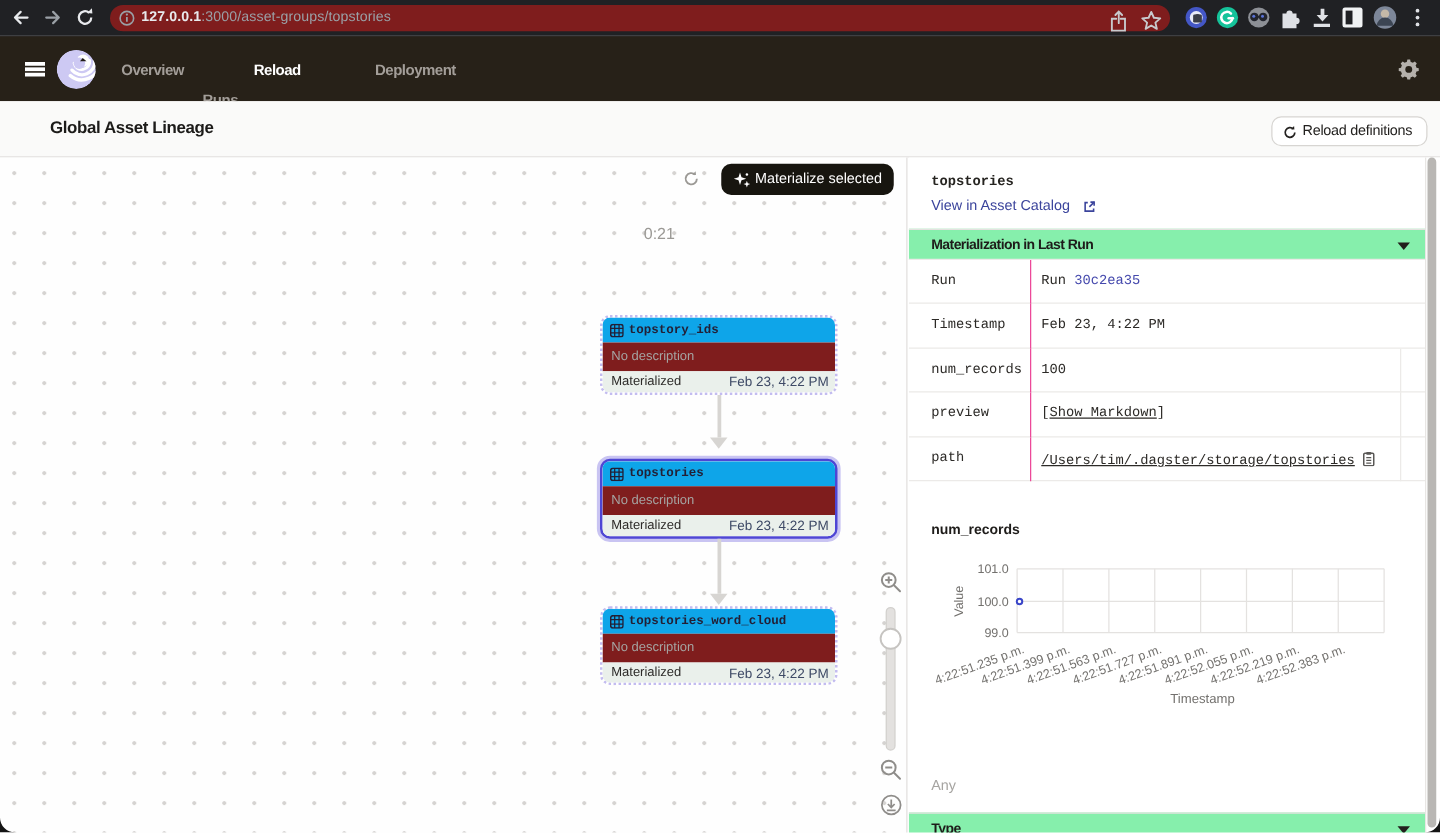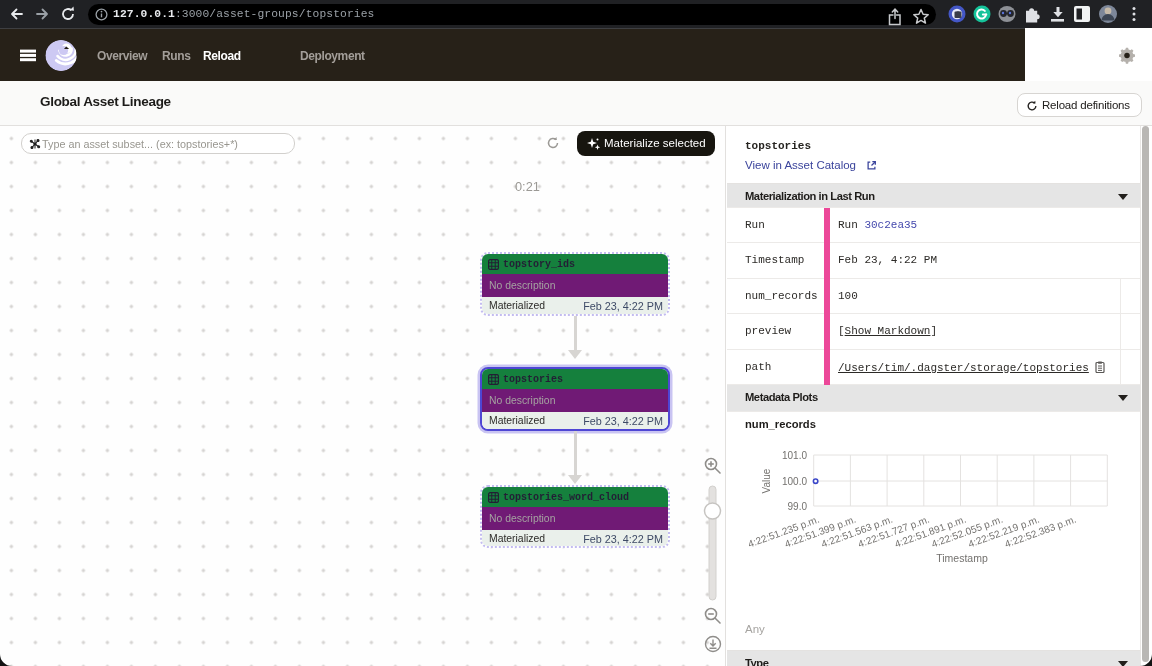--- a/index.html
+++ b/index.html
@@ -2,26 +2,26 @@
 <html><head>
 <meta charset="utf-8">
 <style>
   * { margin:0; padding:0; box-sizing:border-box; }
   html,body { width:1152px; height:666px; overflow:hidden; font-family:"Liberation Sans", sans-serif; background:#fff; }
   .abs { position:absolute; }
 
   
   #chrome { position:absolute; left:0; top:0; width:1152px; height:28px; background:#202124; }
   #chrome .navicons { position:absolute; top:0; left:0; height:28px; }
-  .omnibox { position:absolute; left:88px; top:4px; width:848px; height:21px; background:#000000; border-radius:11px;font-family:Liberation Mono, monospace; }
+  .omnibox { position:absolute; left:88px; top:4px; width:848px; height:21px; background:#7f1d1d; border-radius:11px; }
   .urltxt { position:absolute; left:25px; top:4px; font-size:11.3px; color:#e8eaed; letter-spacing:0.1px; }
   .urltxt .dim { color:#9aa0a6; }
 
   
-  #dnav { position:absolute; left:0; top:28px; width:1025px; height:53px; background:#272118; border-top:1px solid #3e3f42;}
+  #dnav { position:absolute; left:0; top:28px; width:1152px; height:53px; background:#272118; border-top:1px solid #3e3f42;}
   .dlink { position:absolute; top:20px; font-size:12px; font-weight:bold; letter-spacing:-0.4px; color:#a39e99; }
   .dlink.active { color:#ffffff; }
   #searchpill { position:absolute; left:954px; top:14px; width:142px; height:24px; background:#37322c; border-radius:12px; }
   #searchpill .stxt { position:absolute; left:27px; top:5px; font-size:12px; color:#c9c5c0; }
   #searchpill .slash { position:absolute; right:9px; top:4px; width:16px; height:16px; background:#4a443d; border-radius:3px; color:#d5d1cc; font-size:11px; text-align:center; line-height:16px; }
 
   
   #phead { position:absolute; left:0; top:81px; width:1152px; height:45px; background:#fafaf9; border-bottom:1px solid #e2e0de; }
   #phead h1 { position:absolute; left:40px; top:13px; font-size:13.5px; font-weight:bold; letter-spacing:-0.3px; color:#1c1b19; }
   #reloadbtn { position:absolute; left:1017px; top:12px; width:125px; height:24px; background:#fff; border:1px solid #d7d5d2; border-radius:8px; font-size:11.5px; letter-spacing:-0.2px; color:#23211f; }
@@ -33,43 +33,43 @@
     background-size: 24px 24px; background-position: -0.6px 0.5px; }
   #filterbox { position:absolute; left:21px; top:7px; width:274px; height:21px; background:#fff; border:1px solid #d2d0cd; border-radius:10px; }
   #filterbox .ph { position:absolute; left:20px; top:4px; font-size:10.8px; color:#98968f; }
   #timer { position:absolute; left:515px; top:9px; font-size:12.8px; color:#9b9995;margin-top:44px; }
   #matbtn { position:absolute; left:577px; top:5px; width:138px; height:25px; background:#17150f; border-radius:8px; color:#fff; font-size:11.5px; }
   #matbtn span { position:absolute; left:27px; top:6px; }
 
   
   .node { position:absolute; left:480px; width:190px; background:#fff; border:2px dotted #c3bcf0; border-radius:8px; overflow:hidden; }
   .node.sel { border:2px solid #4e46d4; box-shadow:0 0 0 2.5px #c9c4f2; }
-  .node .hd { height:20px; background:#15803d; display:flex; align-items:center; padding-left:6px; font-family:"Liberation Mono", monospace; font-weight:bold; font-size:10px; color:#231f35; }
+  .node .hd { height:20px; background:#0ea5e9; display:flex; align-items:center; padding-left:6px; font-family:"Liberation Mono", monospace; font-weight:bold; font-size:10px; color:#231f35; }
   .node .hd svg { margin-right:4px; }
-  .node .desc { height:23px; line-height:23px; padding-left:7px; font-size:10.4px; color:#a5a3a1; background:#701a75; }
+  .node .desc { height:23px; line-height:23px; padding-left:7px; font-size:10.4px; color:#a5a3a1; background:#7f1d1d; }
   .node .ft { height:17px; background:#eaf0eb; font-size:10.4px; color:#2d2b29; position:relative; }
   .node .ft .l { position:absolute; left:7px; top:3px; }
   .node .ft .r { position:absolute; right:5px; top:2.5px; color:#3e4a66; font-size:10.8px; }
 
   .edge { position:absolute; left:573.5px; width:3px; background:#d7d5d2; }
   .ah { position:absolute; left:568px; width:0; height:0; border-left:7px solid transparent; border-right:7px solid transparent; border-top:9px solid #d7d5d2; }
 
   
   #zoomctl { position:absolute; left:699px; top:330px; width:28px; }
 
   
   #panel { position:absolute; left:727px; top:126px; width:425px; height:540px; background:#fff; overflow:hidden; }
   #assetname { position:absolute; left:18px; top:14px; font-size:11px; font-weight:bold; font-family:"Liberation Mono", monospace; color:#262420; }
   #cataloglink { position:absolute; left:18px; top:33px; font-size:11.5px; color:#3b449c; }
-  .sechead { position:absolute; left:0; width:413px; height:25px; border-top:1px solid #e4e2e0; border-bottom:1px solid #eceae8; background:#e5e5e5; }
+  .sechead { position:absolute; left:0; width:413px; height:25px; border-top:1px solid #e4e2e0; border-bottom:1px solid #eceae8; background:#86efac; }
   .sechead .t { position:absolute; left:18px; top:6px; font-size:11.2px; font-weight:bold; letter-spacing:-0.45px; color:#1e1c1a; }
   .sechead .caret { position:absolute; right:12px; top:10px; width:0; height:0; border-left:5.5px solid transparent; border-right:5.5px solid transparent; border-top:6px solid #221f1c; }
   .mrow { position:absolute; left:0; width:413px; height:35.4px; border-bottom:1px solid #eceae8; font-family:"Liberation Mono", monospace; font-size:11px; color:#2c2a27; }
   .mrow .k { position:absolute; left:18px; top:11px; }
-  .mrow .v { position:absolute; left:97px; top:0; border-left:6px solid #ec4899; width:316px; height:35.4px; }
+  .mrow .v { position:absolute; left:97px; top:0; border-left:1px solid #ec4899; width:316px; height:35.4px; }
   .mrow .v .inner { position:absolute; left:8px; top:11px; white-space:nowrap; }
   .mrow .c3 { position:absolute; left:393px; top:0; height:35.4px; border-left:1px solid #eceae8; }
   .bluelink { color:#4549ad; }
 
   #scrollthumb { position:absolute; left:1142px; top:126px; width:7px; height:536px; background:#b9b7b4; border-radius:4px; }
 </style>
 </head>
 <body>
 
 <div id="chrome">
@@ -166,52 +166,37 @@
       <circle cx="63.5" cy="21.5" r="4.6" fill="#cdc9f3"></circle>
       <path d="M66.2 17.4 l3 2.6 h-5.2 z" fill="#221d18"></path>
     </g>
 
     <g transform="translate(1127,26.5) scale(0.92)" fill="#b5b1ac">
       <path d="M-1.2-8.5 h2.4 l0.5 2 a6.6 6.6 0 0 1 1.8 0.75 l1.8-1.05 1.7 1.7 -1.05 1.8 a6.6 6.6 0 0 1 0.75 1.8 l2 0.5 v2.4 l-2 0.5 a6.6 6.6 0 0 1 -0.75 1.8 l1.05 1.8 -1.7 1.7 -1.8-1.05 a6.6 6.6 0 0 1 -1.8 0.75 l-0.5 2 h-2.4 l-0.5-2 a6.6 6.6 0 0 1 -1.8-0.75 l-1.8 1.05 -1.7-1.7 1.05-1.8 a6.6 6.6 0 0 1 -0.75-1.8 l-2-0.5 v-2.4 l2-0.5 a6.6 6.6 0 0 1 0.75-1.8 l-1.05-1.8 1.7-1.7 1.8 1.05 a6.6 6.6 0 0 1 1.8-0.75 z"></path>
       <circle cx="0" cy="0" r="3" fill="#272118"></circle>
     </g>
   </svg>
   <span class="dlink" style="left:97px;">Overview</span>
-  <span class="dlink" style="left:162px;">Runs</span>
+  <span class="dlink" style="left:162px;margin-top:24px;">Runs</span>
   <span class="dlink active" style="left:203px;">Reload</span>
   <span class="dlink" style="left:252px;padding-left:48px;">Deployment</span>
 </div>
 
 <div id="phead">
   <h1>Global Asset Lineage</h1>
   <div id="reloadbtn">
     <svg class="abs" style="left:8px;top:6px;" width="12" height="12" viewBox="0 0 14 14">
         <path d="M11.5 7a4.5 4.5 0 1 1-1.4-3.3" fill="none" stroke="#23211f" stroke-width="1.6"></path>
         <path d="M10.8 1 l0.3 3.2 -3.2 -0.3z" fill="#23211f"></path>
       </svg>
     <span>Reload definitions</span>
   </div>
 </div>
 
 <div id="graph">
-  <div id="filterbox">
-    <svg class="abs" style="left:7px;top:4px;" width="12" height="12" viewBox="0 0 13 13">
-        <g stroke="#1f1f1f" stroke-width="1.1" fill="#1f1f1f">
-          <line x1="2.5" y1="3.5" x2="10.5" y2="9.5"></line>
-          <line x1="9.8" y1="2.6" x2="3.2" y2="10.4"></line>
-          <line x1="6.5" y1="1.5" x2="6.5" y2="11.5"></line>
-          <circle cx="2.5" cy="3.5" r="1.1"></circle>
-          <circle cx="10.5" cy="9.5" r="1.1"></circle>
-          <circle cx="9.8" cy="2.6" r="1.1"></circle>
-          <circle cx="3.2" cy="10.4" r="1.1"></circle>
-          <circle cx="6.5" cy="6.5" r="1.2"></circle>
-        </g>
-      </svg>
-    <span class="ph">Type an asset subset... (ex: topstories+*)</span>
-  </div>
   <span id="timer">0:21</span>
   <svg class="abs" style="left:546px;top:10px;" width="14" height="14" viewBox="0 0 14 14">
       <path d="M11.5 7a4.5 4.5 0 1 1-1.4-3.3" fill="none" stroke="#9b9995" stroke-width="1.5"></path>
       <path d="M10.5 1 l0.3 3 -3 -0.3z" fill="#9b9995"></path>
     </svg>
   <div id="matbtn">
     <svg class="abs" style="left:9px;top:5px;" width="16" height="16" viewBox="0 0 16 16">
         <path d="M6 2 L7.2 5.8 L11 7 L7.2 8.2 L6 12 L4.8 8.2 L1 7 L4.8 5.8 Z" fill="#fff"></path>
         <path d="M11.5 8.5 l0.7 2 2 0.7 -2 0.7 -0.7 2 -0.7 -2 -2 -0.7 2 -0.7z" fill="#fff"></path>
         <circle cx="11.5" cy="3.5" r="1" fill="#fff"></circle>
@@ -341,24 +326,20 @@
             <rect x="1" y="1.5" width="8" height="10" rx="1" fill="none" stroke="#5a5856" stroke-width="1.2"></rect>
             <rect x="3" y="0.5" width="4" height="2.2" rx="0.6" fill="#5a5856"></rect>
             <line x1="3" y1="5" x2="7" y2="5" stroke="#5a5856" stroke-width="1"></line>
             <line x1="3" y1="7.2" x2="7" y2="7.2" stroke="#5a5856" stroke-width="1"></line>
             <line x1="3" y1="9.4" x2="7" y2="9.4" stroke="#5a5856" stroke-width="1"></line>
           </svg></span>
       </div>
       <div class="c3"></div>
     </div>
 
-  <div class="sechead" style="top:259px; height:27px; border-top:none;">
-    <span class="t">Metadata Plots</span>
-      <span class="caret"></span>
-  </div>
 
   <span class="abs" style="left:18px;top:292px;font-size:11.2px;font-weight:bold;color:#1e1c1a;">num_records</span>
 
   <svg id="chart" class="abs" style="left:19px; top:310px;" width="395" height="150">
     <g stroke="#e4e2e0" stroke-width="1">
       <line x1="67.7" y1="19" x2="361.3" y2="19"></line>
       <line x1="67.7" y1="45" x2="361.3" y2="45"></line>
       <line x1="67.7" y1="70" x2="361.3" y2="70"></line>
       <line x1="67.7" y1="19" x2="67.7" y2="70"></line>
       <line x1="104.4" y1="19" x2="104.4" y2="70"></line>

